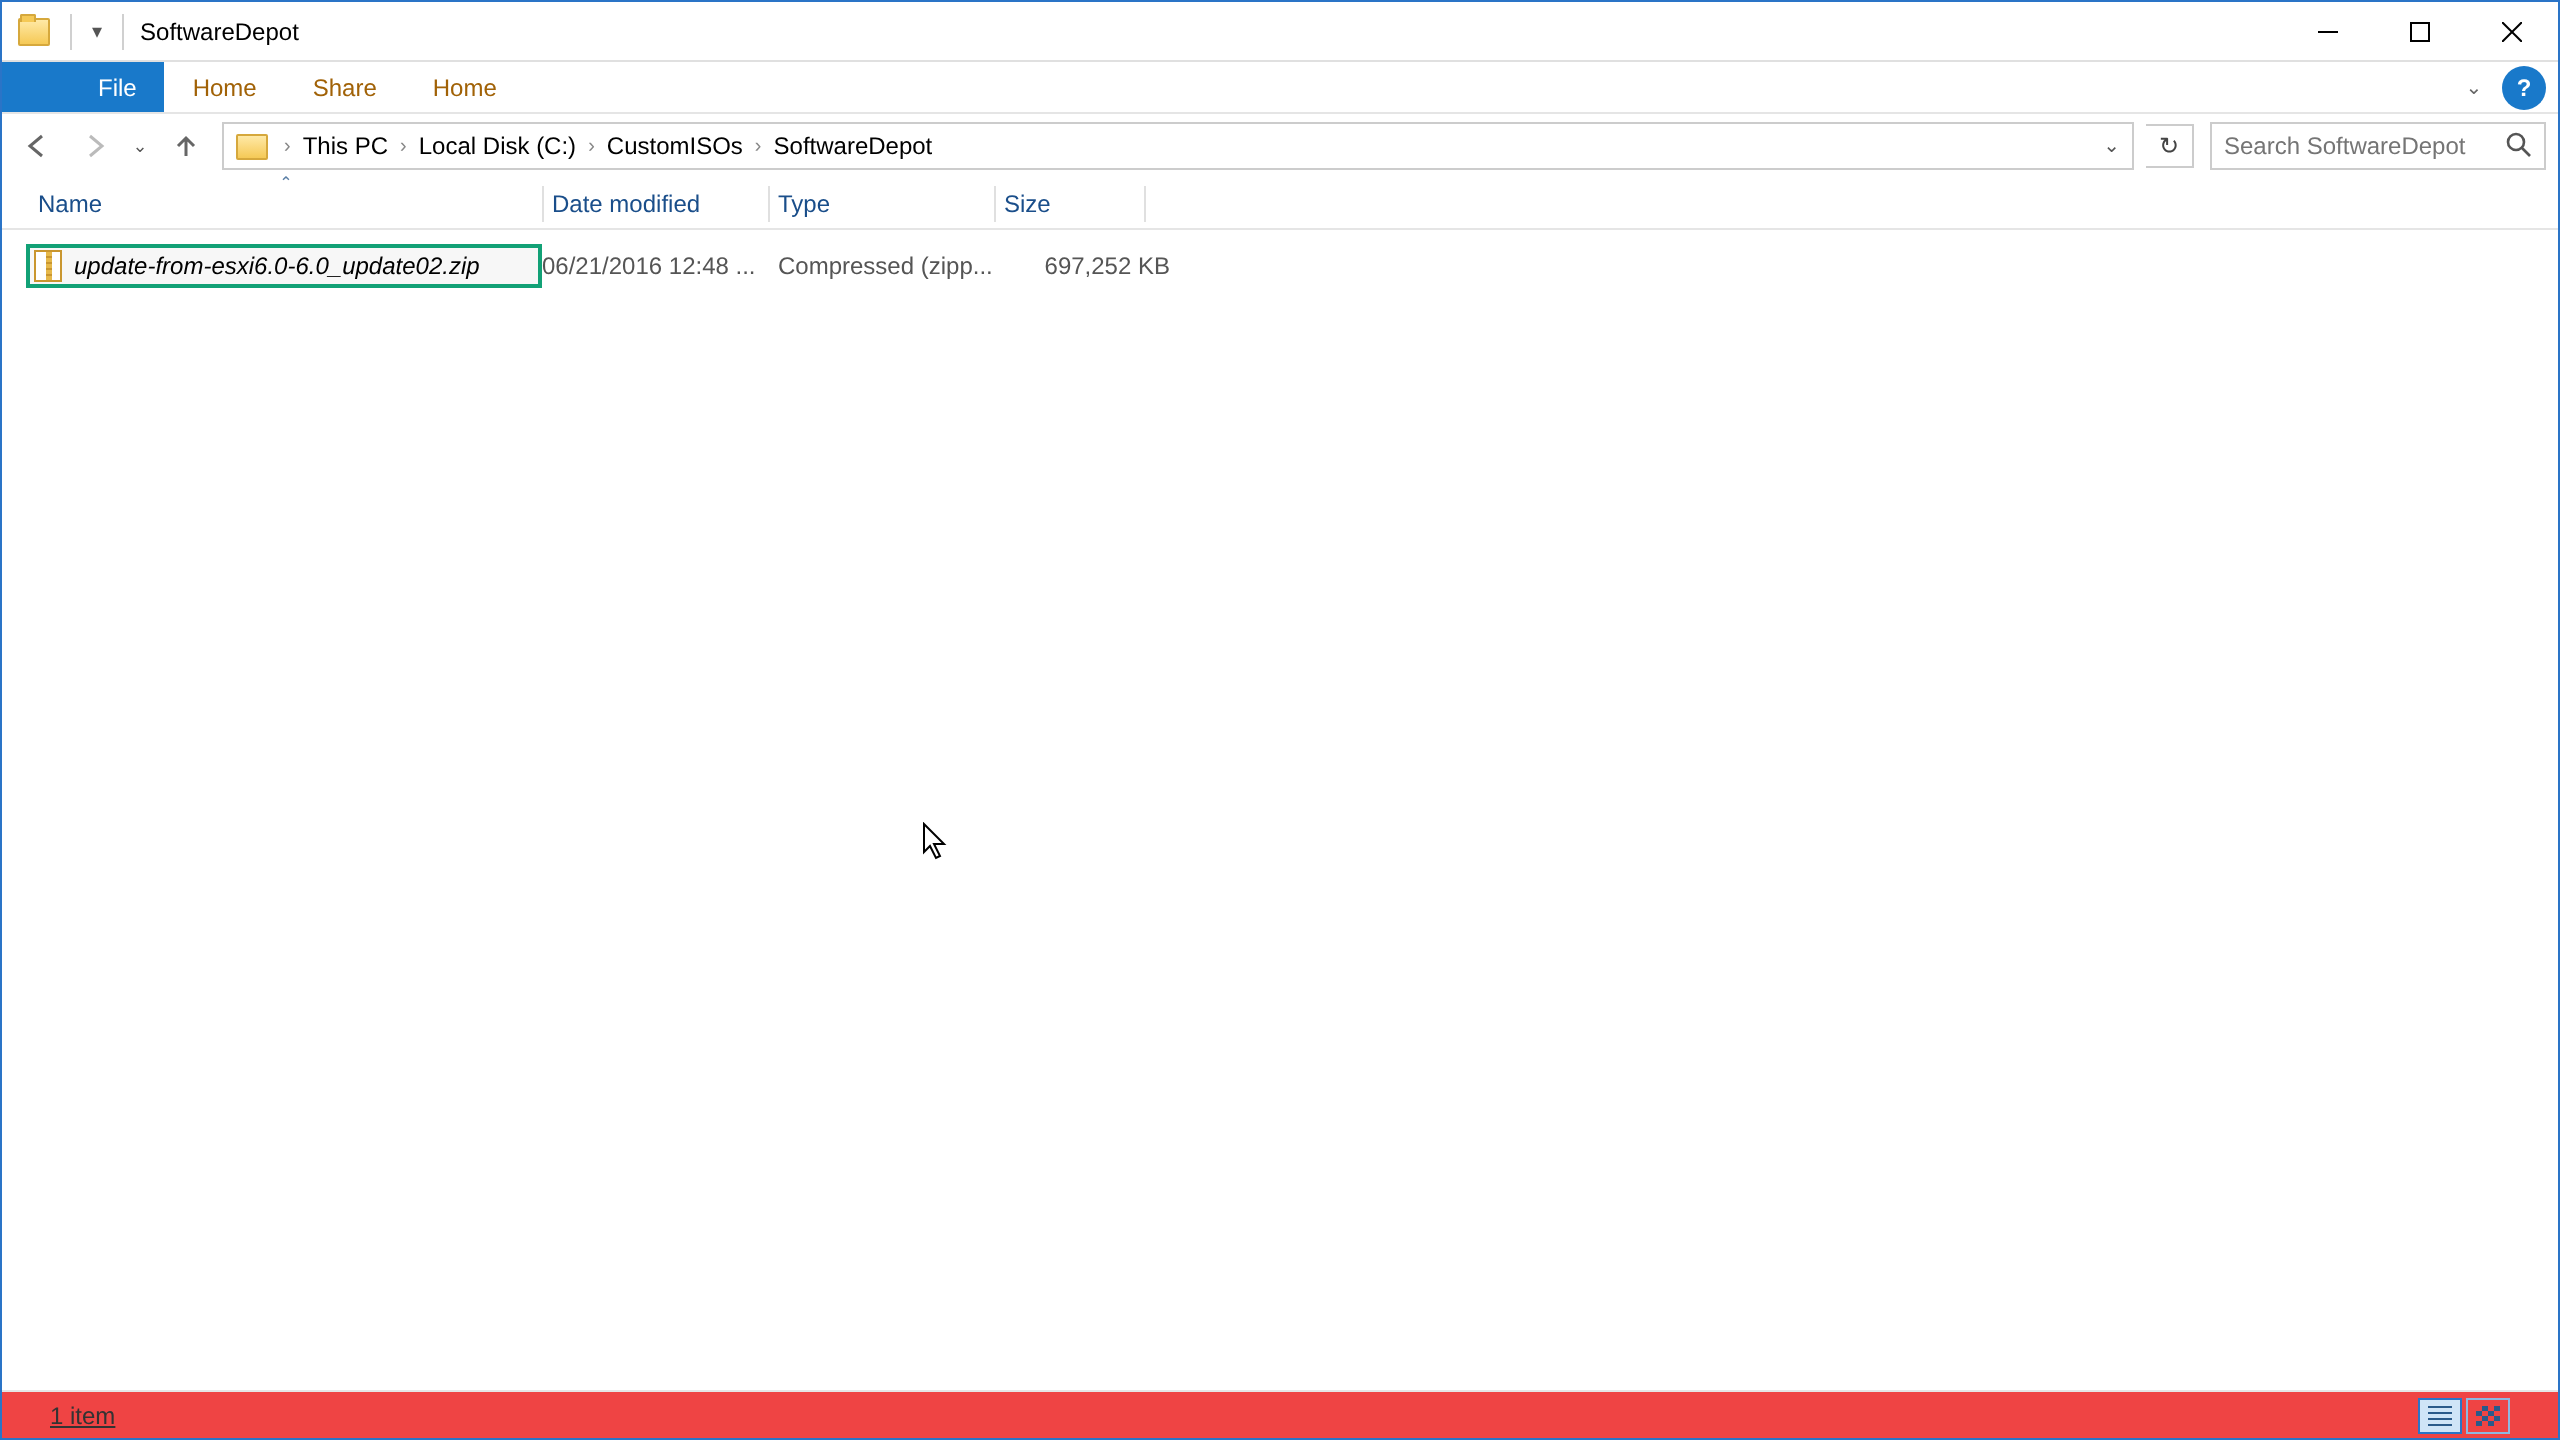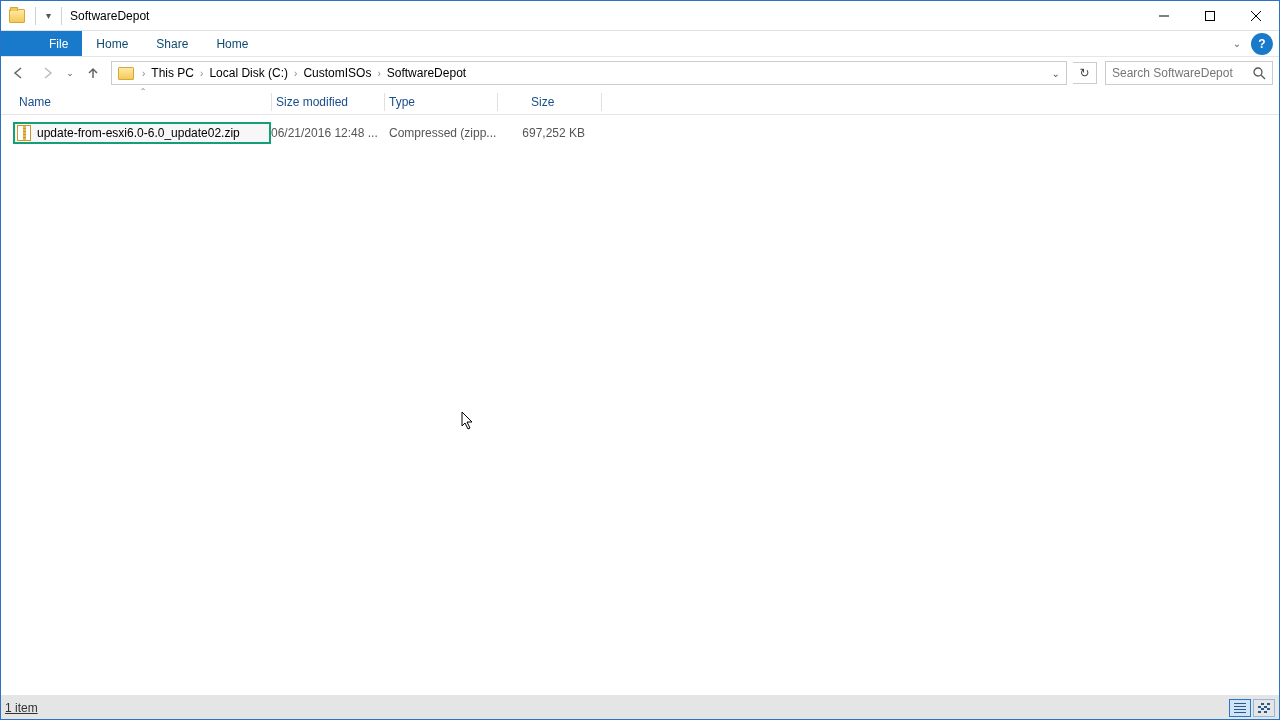--- a/index.html
+++ b/index.html
@@ -7,21 +7,21 @@
 .titlebar { height: 30px; display: flex; align-items: center; background: #fff; border-bottom: 1px solid #e0e0e0; }
 .titlebar .folder-ico { width: 16px; height: 14px; margin: 0 6px 0 8px; background: linear-gradient(#ffe9a6,#f5c956); border: 1px solid #d6a83c; border-radius: 1px; position: relative; }
 .titlebar .folder-ico:before { content:""; position:absolute; top:-3px; left:0; width:6px; height:3px; background:#f5c956; border:1px solid #d6a83c; border-bottom:none; border-radius:1px 1px 0 0;}
 .titlebar .vline { width:1px; height:18px; background:#d0d0d0; margin:0 4px; }
 .titlebar .qat { font-size:10px; color:#555; margin:0 6px; }
 .titlebar .title { font-size: 12px; color: #000; margin-left: 4px; }
 .winbtns { margin-left: auto; display: flex; }
 .winbtn { width: 46px; height: 30px; display:flex; align-items:center; justify-content:center; font-size:12px; color:#000; }
 .winbtn svg { stroke:#000; stroke-width:1; fill:none; }
 .ribbon { height: 26px; display:flex; align-items:stretch; background:#fff; border-bottom:1px solid #e5e5e5; position:relative;}
-.ribbon .tab { padding: 0 14px; font-size:12px; color:#0c4a6e; display:flex; align-items:center; }
+.ribbon .tab { padding: 0 14px; font-size:12px; color:#a16207; display:flex; align-items:center; }
 .ribbon .tab.file { background:#1979ca; color:#fff;padding-left:48px; }
 .ribbon .collapse { margin-left:auto; width:24px; display:flex; align-items:center; justify-content:center; color:#666; font-size:10px;}
 .ribbon .help { width:22px; height:22px; margin:2px 6px 0 2px; border-radius:50%; background:#1979ca; color:#fff; display:flex; align-items:center; justify-content:center; font-size:12px; font-weight:bold;}
 .navbar { height: 32px; display:flex; align-items:center; padding:3px 6px; gap:4px; }
 .navbtn { width:24px; height:24px; display:flex; align-items:center; justify-content:center; color:#666; }
 .navbtn.disabled { color:#bbb; }
 .navbtn svg { stroke:currentColor; stroke-width:1.5; fill:none; }
 .addrbar { flex:1; height:24px; border:1px solid #cccccc; display:flex; align-items:center; margin:0 2px; }
 .addrbar .folder-ico { width:16px; height:13px; margin:0 6px; background: linear-gradient(#ffe9a6,#f5c956); border: 1px solid #d6a83c; border-radius:1px; }
 .crumbsep { color:#888; font-size:10px; margin:0 2px; }
@@ -35,21 +35,21 @@
 .col { font-size:12px; color:#1a4e8a; padding:0 4px; position:relative;}
 .col .sort { font-size:8px; color:#5a7fa6; position:absolute; top:-8px; left:50%; transform:translateX(-50%);}
 .colsep { width:1px; height:18px; background:#e0e0e0;}
 .content { position:relative; height: calc(720px - 30px - 26px - 32px - 26px - 24px - 2px); }
 .row { display:flex; align-items:center; height:24px; margin:6px 0 0 12px;}
 .hlbox { border:2px solid #12a176; padding:1px 4px 1px 2px; display:flex; align-items:center; height:22px; background:#f7f7f7;}
 .zipico { width:14px; height:16px; background:#fff; border:1px solid #c9962f; position:relative; margin-right:6px;}
 .zipico:before { content:""; position:absolute; left:5px; top:0; width:3px; height:100%; background:repeating-linear-gradient(#e6b84a 0 2px,#c9962f 2px 3px);}
 .fname { font-size:12px; color:#000;}
 .cell { font-size:12px; color:#555; }
-.statusbar { position:absolute; bottom:0; left:0; right:0; height:24px; border-top:1px solid #e5e5e5; display:flex; align-items:center; padding:0 4px; font-size:12px; color:#333; background:#e5e5e5;text-decoration:underline;}
+.statusbar { position:absolute; bottom:0; left:0; right:0; height:24px; border-top:1px solid #e5e5e5; display:flex; align-items:center; padding:0 24px; font-size:12px; color:#333; background:#ef4444;text-decoration:underline;}
 .viewbtns { margin-left:auto; display:flex; gap:2px;}
 .viewbtn { width:22px; height:18px; border:1px solid #8fb8e0; display:flex; align-items:center; justify-content:center;}
 .viewbtn.active { background:#cfe4f7; border-color:#2a74c7;}
 .viewbtn .bars { width:12px; height:10px; background:repeating-linear-gradient(#2a5a8a 0 1px, transparent 1px 3px);}
 .viewbtn .grid { width:12px; height:10px; background:conic-gradient(#2a5a8a 0 25%, transparent 0 50%, #2a5a8a 0 75%, transparent 0) 0 0/6px 5px;}
 .cursor { position:absolute; left:460px; top:290px; pointer-events:none;}
 </style>
 </head>
 <body>
 
@@ -123,31 +123,31 @@
     <span class="sicon"><svg width="13" height="13" stroke="#555" fill="none" stroke-width="1.3">
           <circle cx="5" cy="5" r="4"></circle>
           <line x1="8" y1="8" x2="12" y2="12"></line>
         </svg></span>
   </div>
 </div>
 
 <div class="cols">
   <div class="col" style="width:256px;"><span>Name</span><span class="sort">⌃</span></div>
   <div class="colsep"></div>
-  <div class="col" style="width:112px;">Size modified</div>
+  <div class="col" style="width:112px;">Date modified</div>
   <div class="colsep"></div>
   <div class="col" style="width:112px;">Type</div>
   <div class="colsep"></div>
-  <div class="col" style="width:74px;margin-left:29px;">Size</div>
+  <div class="col" style="width:74px;">Size</div>
   <div class="colsep"></div>
 </div>
 
 <div class="content">
   <div class="row">
-    <div style="width:258px;">
+    <div style="width:258px;font-style:italic;">
       <span class="hlbox">
         <span class="zipico"></span>
         <span class="fname">update-from-esxi6.0-6.0_update02.zip</span>
       </span>
     </div>
     <div class="cell" style="width:118px;">06/21/2016 12:48 ...</div>
     <div class="cell" style="width:118px;">Compressed (zipp...</div>
     <div class="cell" style="width:78px;text-align:right;">697,252 KB</div>
   </div>
   <svg class="cursor" width="14" height="20">

